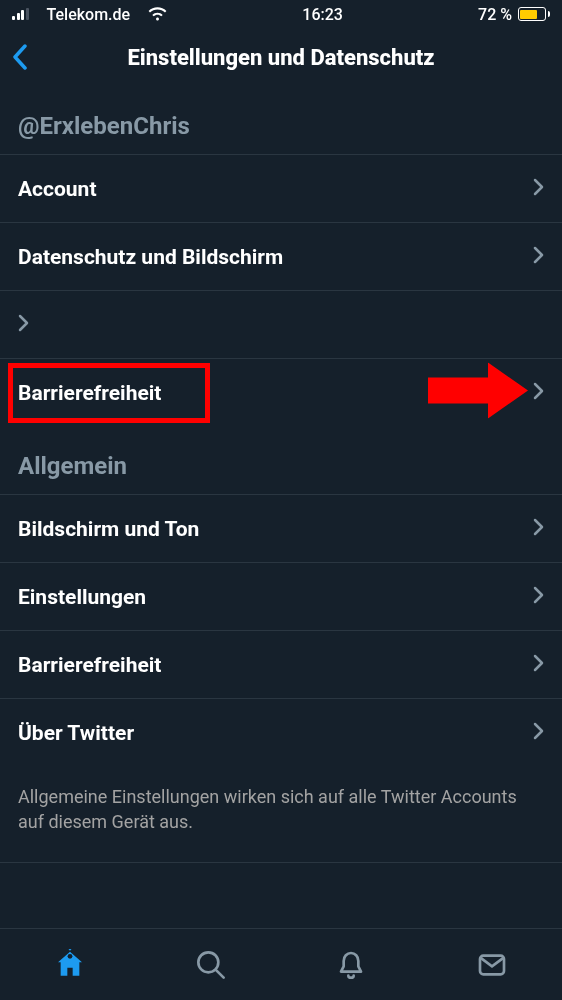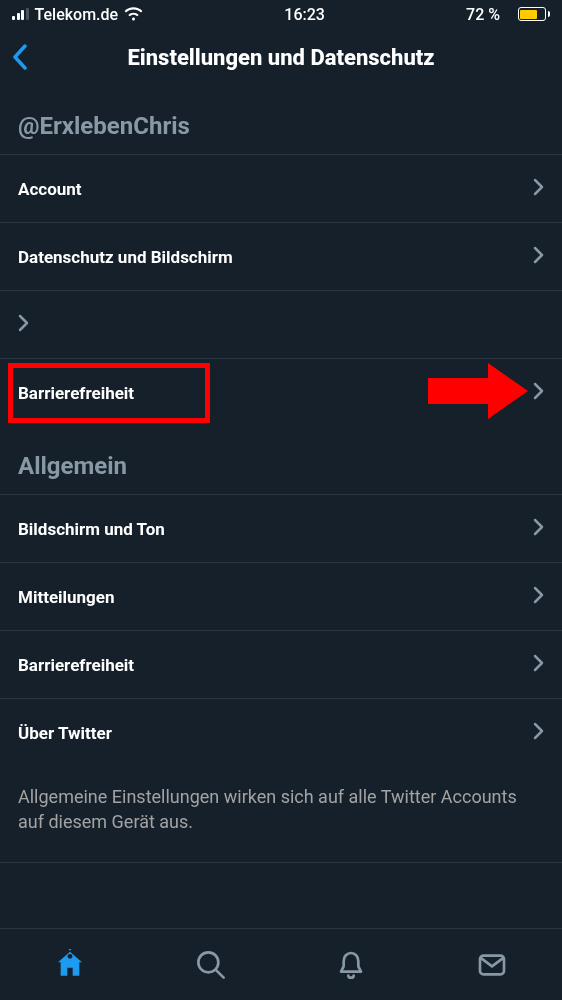--- a/index.html
+++ b/index.html
@@ -23,26 +23,26 @@
       justify-content: space-between;
       align-items: center;
       padding: 0 12px;
       font-size: 16px;
       font-weight: 500;
       color: #fff;
     }
     .status-left {
       display: flex;
       align-items: center;
+      gap: 18px;
+    }
+    .status-right {
+      display: flex;
+      align-items: center;
       gap: 6px;
-    }
-    .status-right {
-      display: flex;
-      align-items: center;
-      gap: 18px;
     }
     .signal-bars {
       display: flex;
       align-items: flex-end;
       gap: 1.5px;
       height: 12px;
     }
     .bar {
       width: 3px;
       background: #fff;
@@ -107,21 +107,21 @@
       font-weight: 700;
       color: #8899a6;
     }
     .row {
       display: flex;
       align-items: center;
       justify-content: space-between;
       padding: 0 18px;
       height: 68px;
       border-top: 1px solid #2a3641;
-      font-size: 17px;
+      font-size: 21px;
       font-weight: 700;
       color: #fff;
       position: relative;
     }
     .row:last-of-type {
       border-bottom: 1px solid #2a3641;
     }
     .chevron {
       color: #8899a6;
     }
@@ -256,21 +256,21 @@
 <div class="row">
   <span>Bildschirm und Ton</span>
   <span class="chevron">
     <svg width="11" height="18" viewBox="0 0 11 18">
         <path fill="none" stroke="#8899a6" stroke-width="2.5" stroke-linecap="round" stroke-linejoin="round" d="M2 2 L9 9 L2 16"></path>
       </svg>
   </span>
 </div>
 
 <div class="row">
-  <span>Mitteilungen</span>
+  <span>Einstellungen</span>
   <span class="chevron">
     <svg width="11" height="18" viewBox="0 0 11 18">
         <path fill="none" stroke="#8899a6" stroke-width="2.5" stroke-linecap="round" stroke-linejoin="round" d="M2 2 L9 9 L2 16"></path>
       </svg>
   </span>
 </div>
 
 <div class="row">
   <span>Barrierefreiheit</span>
   <span class="chevron">

